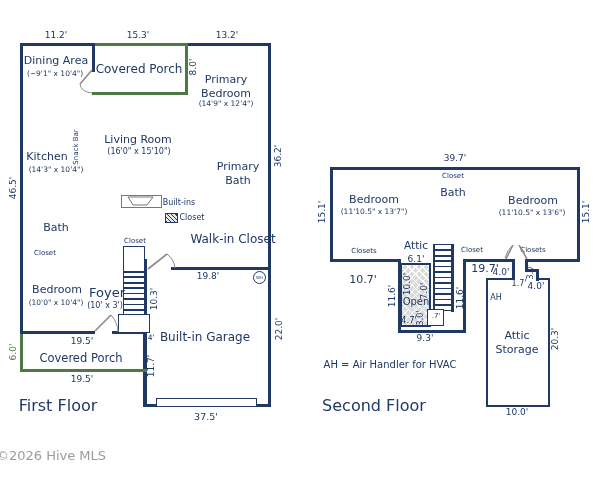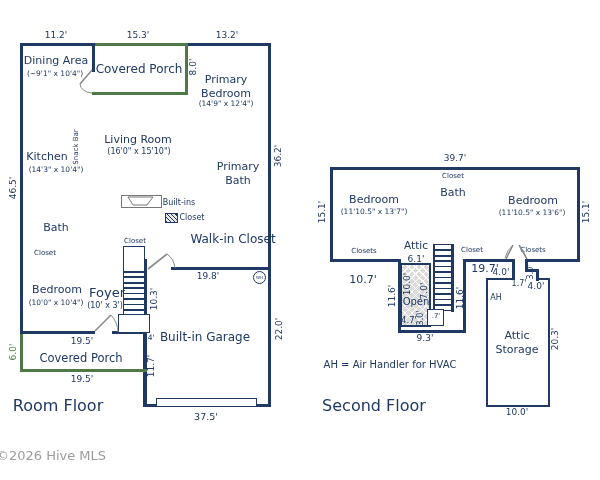--- a/index.html
+++ b/index.html
@@ -110,21 +110,21 @@
   <div class="l" style="left:208px;top:277px;font-size:9px">19.8'</div>
   <div class="l" style="left:205px;top:337px;font-size:12px">Built-in Garage</div>
   <div class="l" style="left:150px;top:338px;font-size:7.5px">.4'</div>
   <div class="v" style="left:151px;top:366px;font-size:9px">11.7'</div>
   <div class="v" style="left:279px;top:329px;font-size:9px">22.0'</div>
   <div class="l" style="left:82px;top:342px;font-size:9px">19.5'</div>
   <div class="l" style="left:81px;top:358px;font-size:11.5px">Covered Porch</div>
   <div class="l" style="left:82px;top:380px;font-size:9px">19.5'</div>
   <div class="v green" style="left:13px;top:352px;font-size:9px">6.0'</div>
   <div class="l" style="left:206px;top:417px;font-size:9.5px">37.5'</div>
-  <div class="l" style="left:58px;top:406px;font-size:16px">Room Floor</div>
+  <div class="l" style="left:58px;top:406px;font-size:16px">First Floor</div>
 
   <div class="w" style="left:330px;top:167px;width:250px;height:3px"></div>
   <div class="w" style="left:330px;top:167px;width:3px;height:95px"></div>
   <div class="w" style="left:577px;top:167px;width:3px;height:95px"></div>
   <div class="w" style="left:330px;top:259px;width:71px;height:3px"></div>
   <div class="w" style="left:463px;top:259px;width:50px;height:3px"></div>
   <div class="w" style="left:527px;top:259px;width:53px;height:3px"></div>
   <div class="w" style="left:398px;top:259px;width:3px;height:74px"></div>
   <div class="w" style="left:398px;top:330px;width:68px;height:3px"></div>
   <div class="w" style="left:463px;top:259px;width:3px;height:74px"></div>

